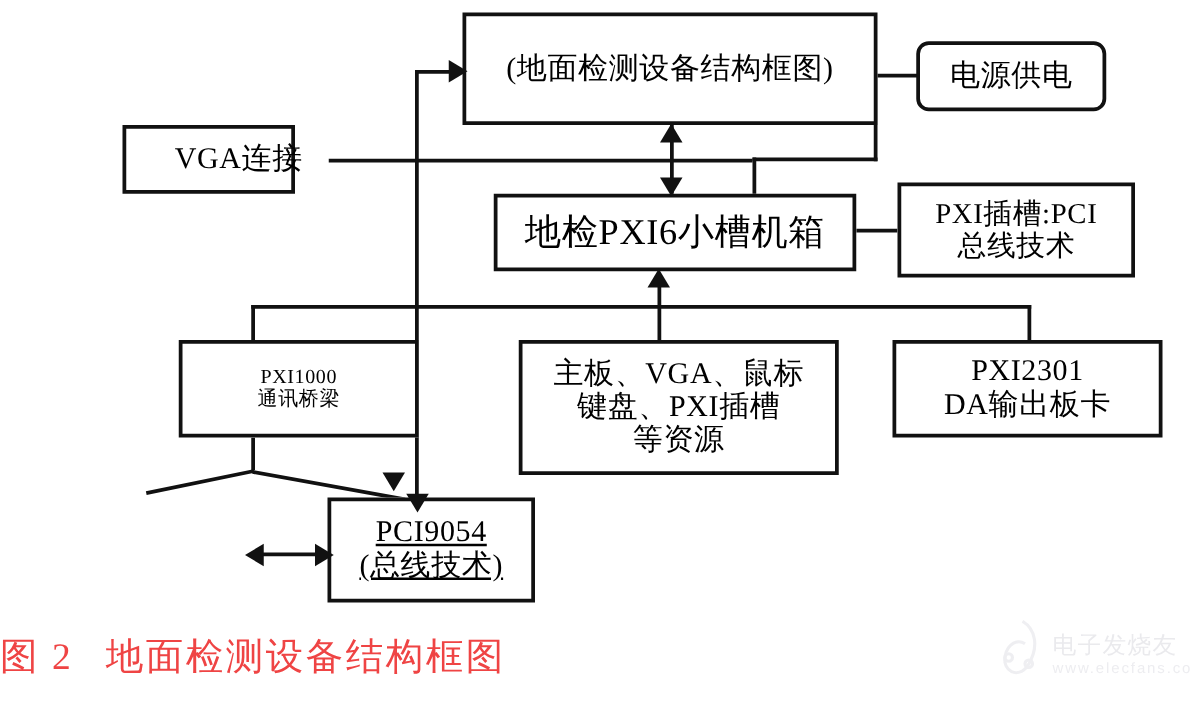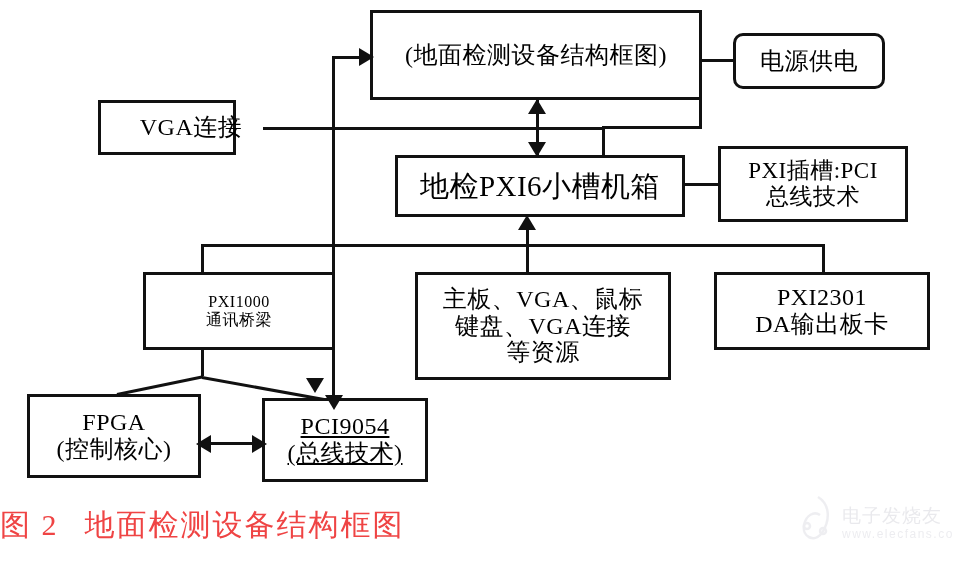--- a/index.html
+++ b/index.html
@@ -188,33 +188,29 @@
     <span class="ln">总线技术</span>
   </div>
 
   <div class="box" style="left:143px; top:272px; width:192px; height:78px; font-size:16px;">
     <span class="ln">PXI1000</span>
     <span class="ln">通讯桥梁</span>
   </div>
 
   <div class="box" style="left:415px; top:272px; width:256px; height:108px; font-size:24px;">
     <span class="ln">主板、VGA、鼠标</span>
-    <span class="ln">键盘、VGA连接</span>
+    <span class="ln">键盘、PXI插槽</span>
     <span class="ln">等资源</span>
   </div>
 
   <div class="box" style="left:714px; top:272px; width:216px; height:78px; font-size:24px;">
     <span class="ln">PXI2301</span>
     <span class="ln">DA输出板卡</span>
   </div>
 
-  <div class="box" style="left:27px; top:394px; width:174px; height:84px; font-size:24px;">
-    <span class="ln">FPGA</span>
-    <span class="ln">(控制核心)</span>
-  </div>
 
   <div class="box" style="left:262px; top:398px; width:166px; height:84px; font-size:24px;text-decoration:underline;">
     <span class="ln">PCI9054</span>
     <span class="ln">(总线技术)</span>
   </div>
 
   <div class="caption">
     <span>图 2</span><span class="gap"></span><span>地面检测设备结构框图</span>
   </div>
 

